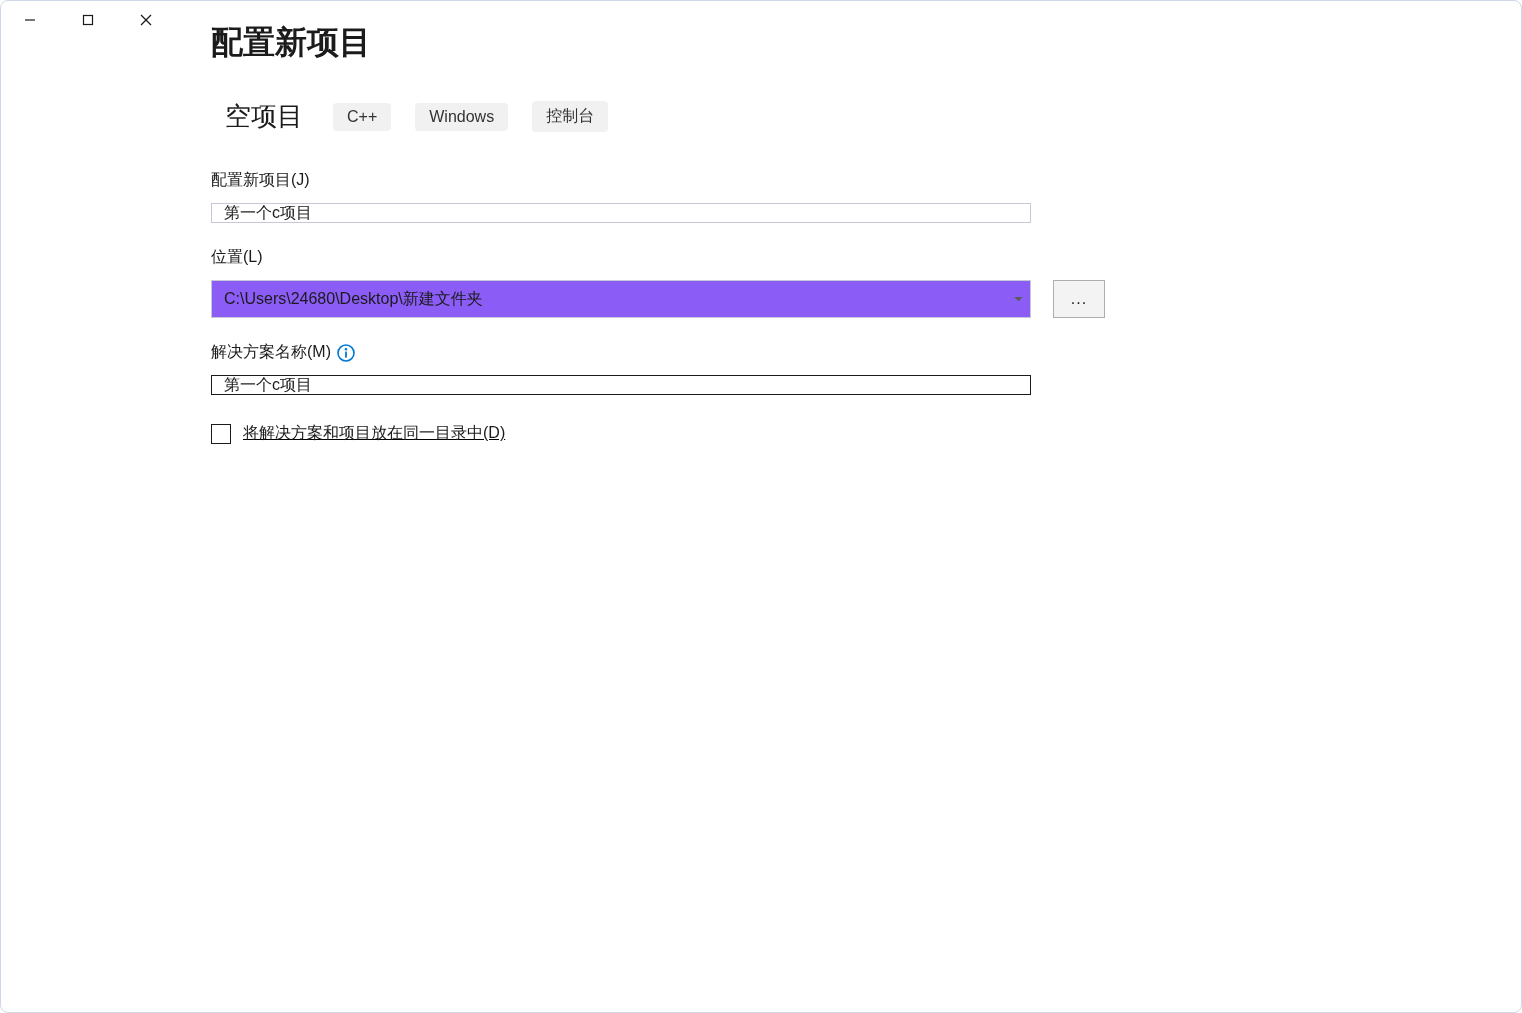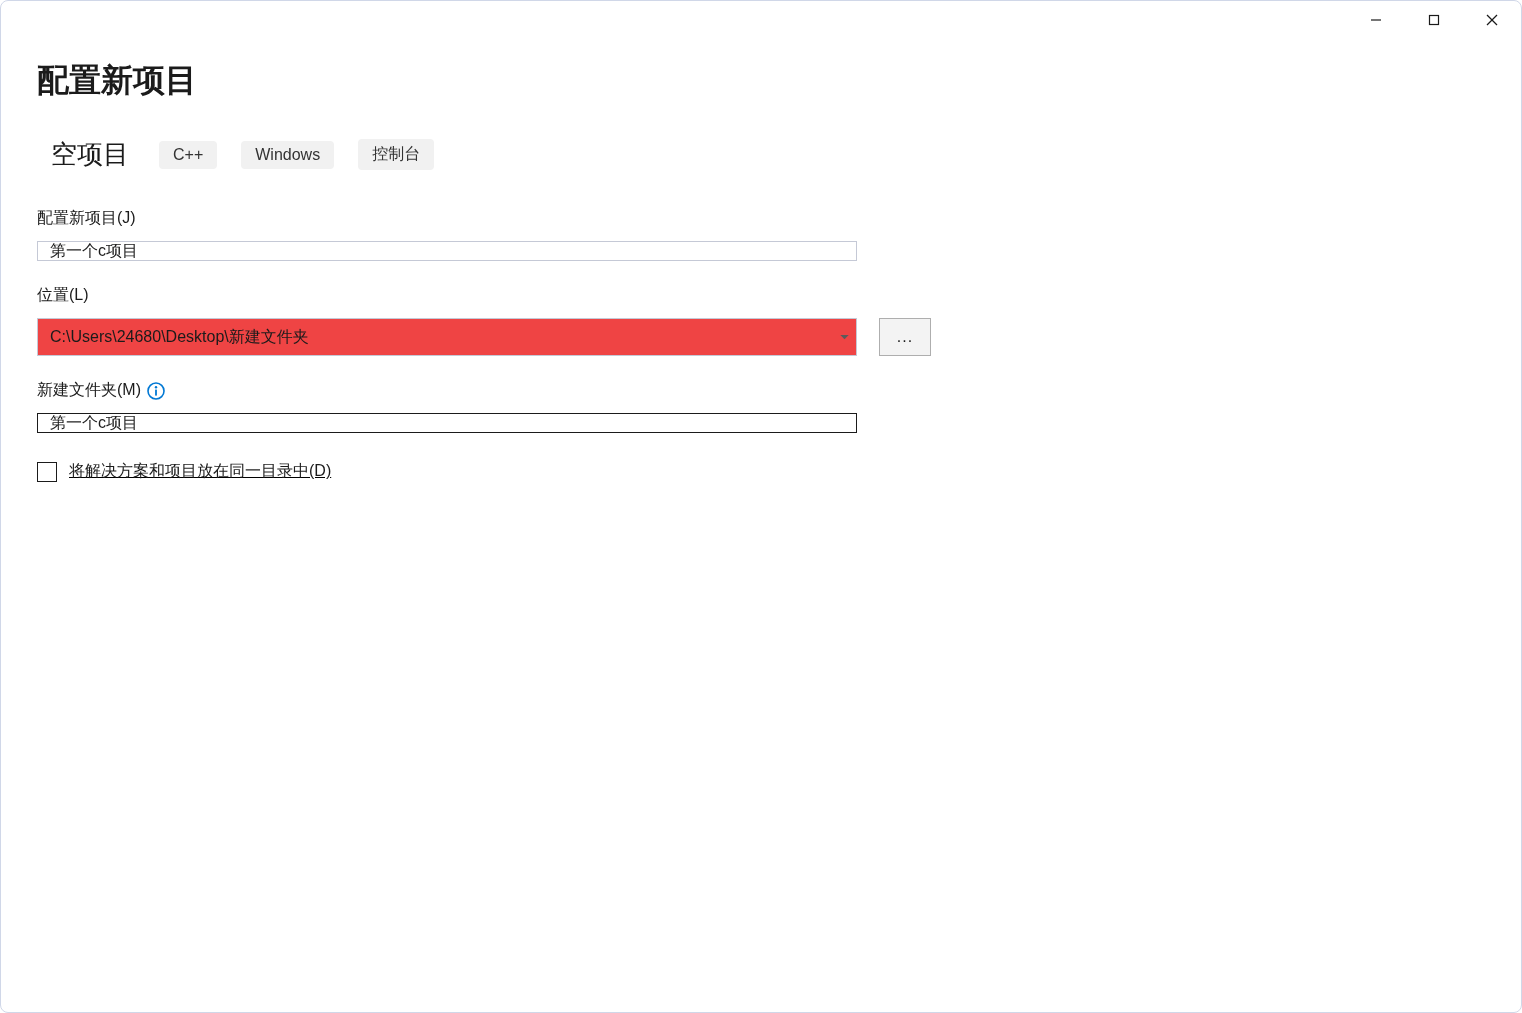--- a/index.html
+++ b/index.html
@@ -15,21 +15,20 @@
       position: relative;
       overflow: hidden;
     }
     .window-frame {
       width: 100%;
       height: 100%;
       border: 1px solid #d0d7e8;
       border-radius: 8px;
       position: relative;
       display: flex;
-      flex-direction: column;
     }
     .title-bar {
       height: 38px;
       display: flex;
       justify-content: flex-end;
       align-items: center;
       padding-right: 0;
     }
     .title-bar .ctrl {
       width: 58px;
@@ -99,21 +98,21 @@
     }
     .text-input.focused {
       border: 1.5px solid #1b1b1b;
     }
     .combo-wrapper {
       width: 820px;
       height: 38px;
       border: 1px solid #c5c9d6;
       display: flex;
       align-items: center;
-      background: #ef4444;
+      background: #8b5cf6;
       position: relative;
     }
     .combo-input {
       flex: 1;
       height: 100%;
       border: none;
       padding: 0 12px;
       font-size: 16px;
       color: #1b1b1b;
       background: transparent;
@@ -239,21 +238,21 @@
                 <path d="M0 0 L5 5 L10 0 Z"></path>
               </svg>
           </div>
         </div>
         <button class="browse-btn">...</button>
       </div>
     </div>
 
     <div class="field-group">
       <div class="field-label">
-        <span>新建文件夹(M)</span>
+        <span>解决方案名称(M)</span>
         <span class="info-icon">
           <svg viewBox="0 0 18 18">
               <circle cx="9" cy="9" r="8" fill="none" stroke="#0078d4" stroke-width="1.6"></circle>
               <circle cx="9" cy="5.2" r="1.2" fill="#0078d4"></circle>
               <rect x="8.1" y="7.6" width="1.8" height="6" fill="#0078d4"></rect>
             </svg>
         </span>
       </div>
       <input type="text" class="text-input focused" value="第一个c项目" style="">
     </div>

